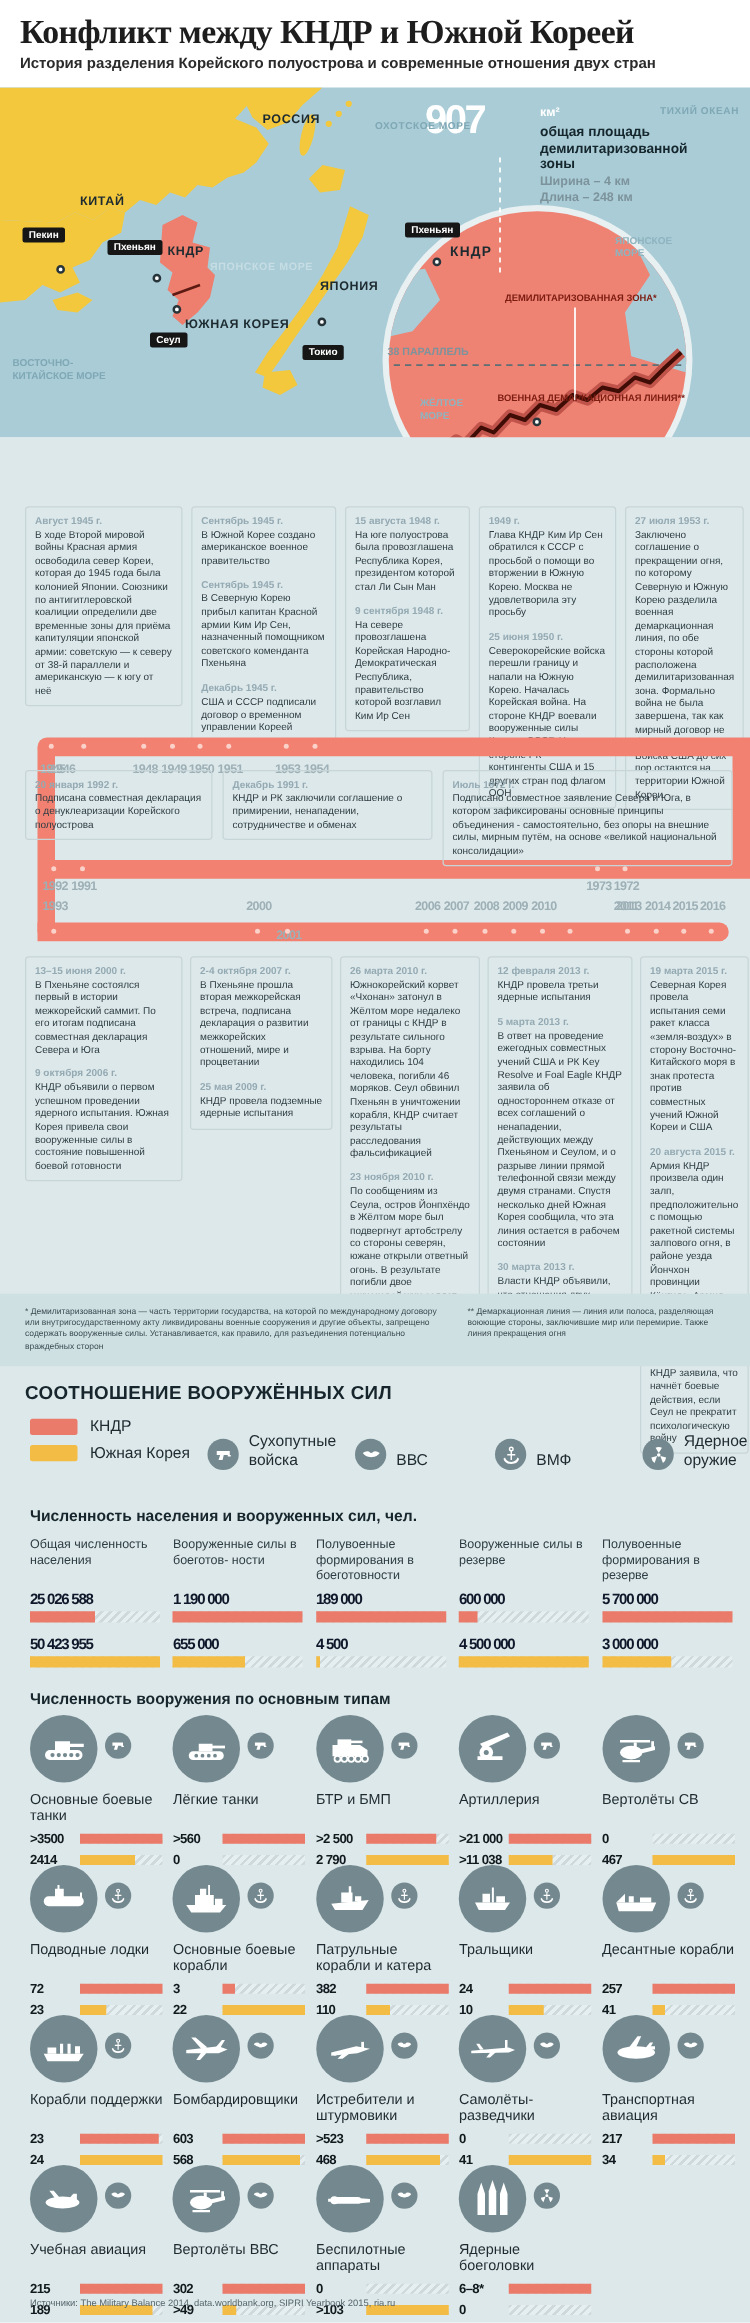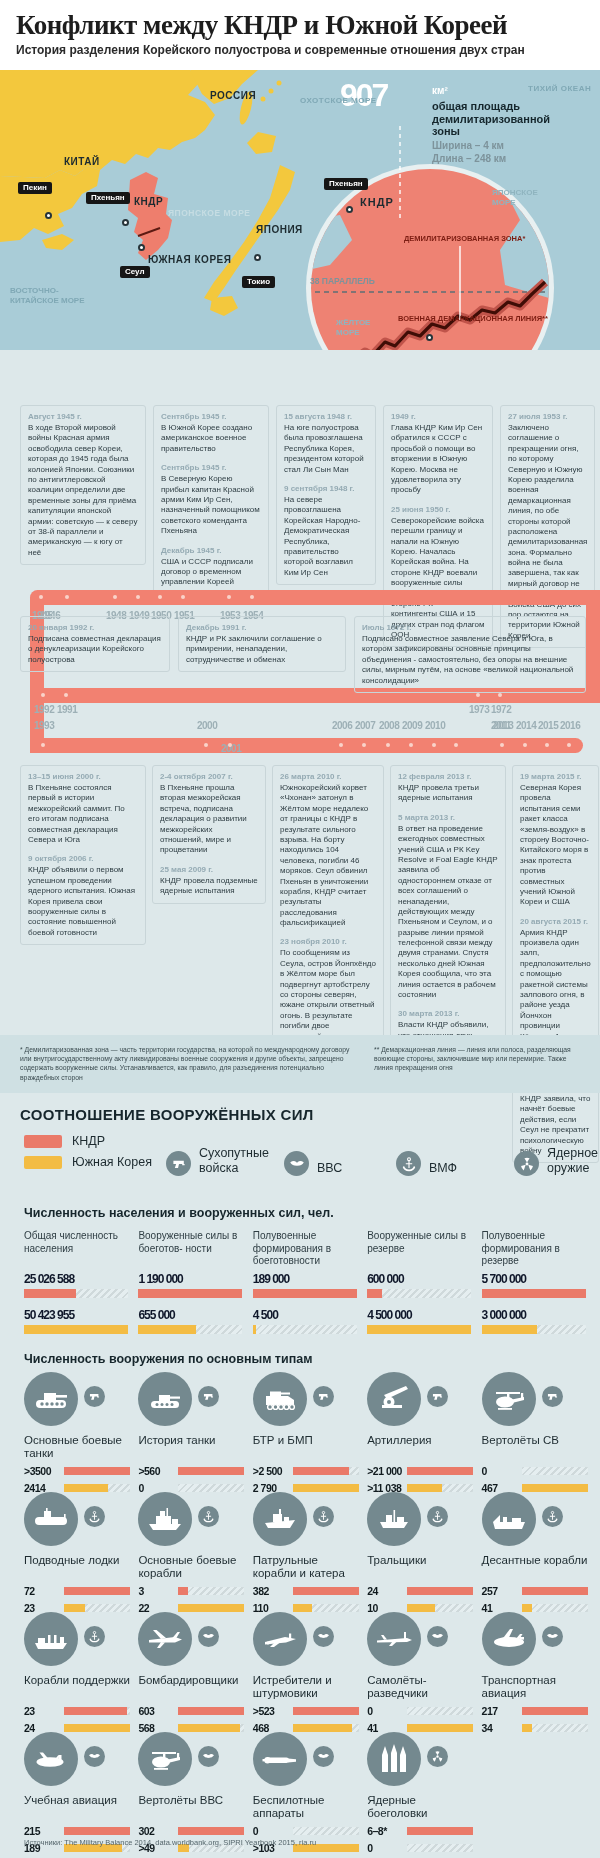--- a/index.html
+++ b/index.html
@@ -536,21 +536,21 @@
                 <circle cx="22" cy="25.5" r="1.5" fill="#74898f"></circle>
                 <circle cx="27" cy="25.5" r="1.5" fill="#74898f"></circle>
               </svg>
             </span>
             <span class="eq-mini">
               <svg viewBox="0 0 20 20">
                 <path d="M3,6 h13 v4 h-6 l-1.2,5 h-4 l1.6,-5 H3 z M14,10 h3 v1.6 h-3 z"></path>
               </svg>
             </span>
           </div>
-          <div class="eq-lab">История танки</div>
+          <div class="eq-lab">Лёгкие танки</div>
           <div class="eq-line">
             <span class="eq-val">&gt;560</span>
             <span class="eq-bar">
               <i style="width:100%;background:#ea7a69"></i>
             </span>
           </div>
           <div class="eq-line">
             <span class="eq-val">0</span>
             <span class="eq-bar">
               <i style="width:0%;background:#f3bc44"></i>

